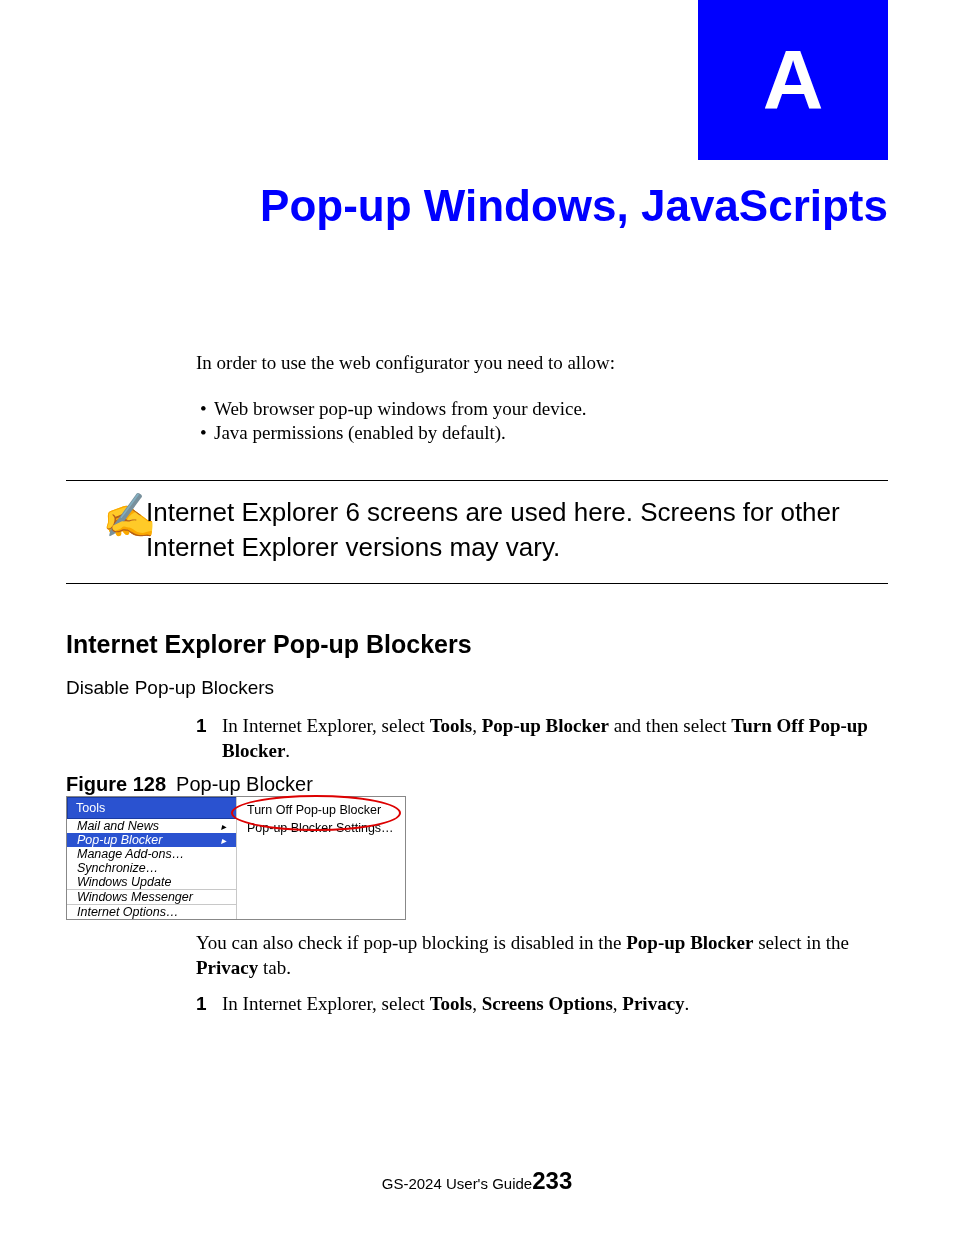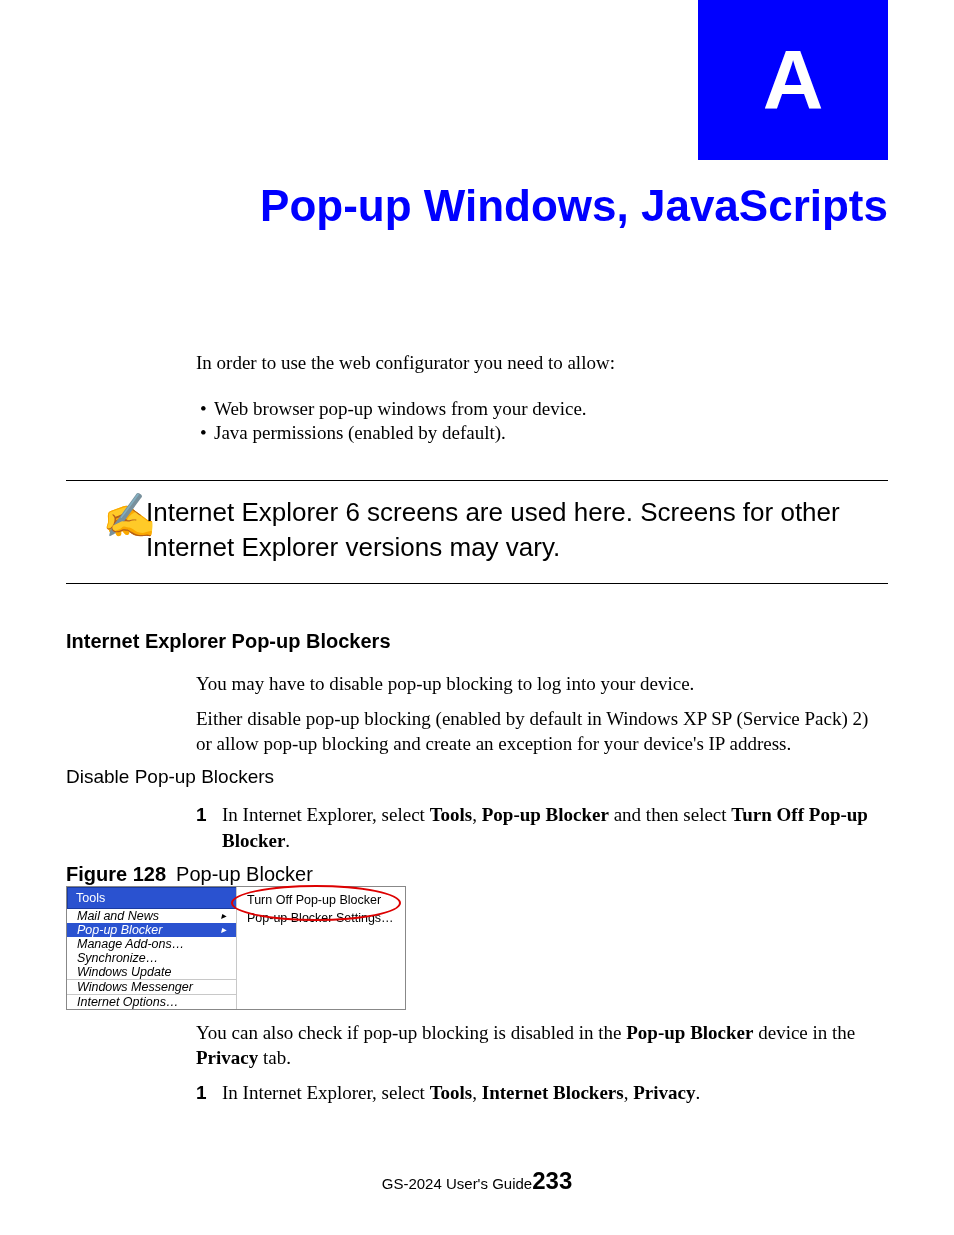--- a/index.html
+++ b/index.html
@@ -10,21 +10,21 @@
   .chapter-title { position: absolute; top: 180px; left: 66px; right: 66px; text-align: right; color: #0000ff; font-family: Liberation Sans, sans-serif; font-weight: 700; font-size: 44px; line-height: 1.2; }
   .content { position: absolute; top: 352px; left: 66px; right: 66px; }
   .body-indent { margin-left: 130px; }
   .intro { font-size: 19px; margin-bottom: 24px; }
   ul.bullets { list-style: none; padding-left: 18px; font-size: 19px; }
   ul.bullets li { margin: 2px 0; }
   ul.bullets li::before { content: "•"; display: inline-block; width: 14px; margin-left: -14px; }
   .note-block { margin-top: 36px; border-top: 1px solid #000; border-bottom: 1px solid #000; padding: 14px 0 18px 0; display: flex; align-items: flex-start; }
   .note-icon { width: 80px; font-size: 44px; font-family: "Segoe Script", "Comic Sans MS", cursive; line-height: 1; padding-left: 36px; }
   .note-text { flex: 1; font-family: Arial, Helvetica, sans-serif; font-size: 26px; line-height: 1.35; }
-  .h2 { font-family: Arial, Helvetica, sans-serif; font-weight: 700; font-size: 20px; margin-top: 46px; margin-bottom: 18px; }
+  .h2 { font-family: Arial, Helvetica, sans-serif; font-weight: 700; font-size: 25px; margin-top: 46px; margin-bottom: 18px; }
   .h3 { font-family: Arial, Helvetica, sans-serif; font-weight: 400; font-size: 19px; margin-bottom: 14px; }
   .para { font-size: 19px; line-height: 1.32; margin-bottom: 10px; }
   .ol-step { display: flex; font-size: 19px; line-height: 1.32; margin-bottom: 10px; }
   .ol-step .num { font-family: Arial, Helvetica, sans-serif; font-weight: 700; width: 26px; flex-shrink: 0; }
   .ol-step .txt { flex: 1; }
   .b { font-weight: 700; }
   .fig-caption { font-family: Arial, Helvetica, sans-serif; font-size: 20px; margin-top: 10px; }
   .fig-caption .fig-label { font-weight: 700; margin-right: 10px; }
   .figure-box { width: 340px; border: 1px solid #888; background: #fff; font-family: Tahoma, Arial, sans-serif; font-size: 12.5px; margin-bottom: 10px; }
   .menu-col { display: flex; }
@@ -64,24 +64,20 @@
       </ul>
     </div>
 
     <div class="note-block">
       <div class="note-icon">✍</div>
       <div class="note-text">Internet Explorer 6 screens are used here. Screens for other Internet Explorer versions may vary.</div>
     </div>
 
     <h2 class="h2">Internet Explorer Pop-up Blockers</h2>
 
-    <div class="body-indent">
-      <p class="para">You may have to disable pop-up blocking to log into your device.</p>
-      <p class="para">Either disable pop-up blocking (enabled by default in Windows XP SP (Service Pack) 2) or allow pop-up blocking and create an exception for your device's IP address.</p>
-    </div>
 
     <h3 class="h3">Disable Pop-up Blockers</h3>
 
     <div class="body-indent">
       <div class="ol-step">
         <div class="num">1</div>
         <div class="txt">
           <span>In Internet Explorer, select </span><span class="b">Tools</span><span>, </span><span class="b">Pop-up Blocker</span><span> and then select </span><span class="b">Turn Off Pop-up Blocker</span><span>.</span>
         </div>
       </div>
@@ -124,26 +120,26 @@
             <div class="sub-item">Turn Off Pop-up Blocker</div>
             <div class="sub-item">Pop-up Blocker Settings…</div>
             <div class="ellipse" style="left:-6px; top:-2px; width:170px; height:36px;"></div>
           </div>
         </div>
       </div>
     </div>
 
     <div class="body-indent">
       <p class="para">
-        <span>You can also check if pop-up blocking is disabled in the </span><span class="b">Pop-up Blocker</span><span> device in the </span><span class="b">Privacy</span><span> tab.</span>
+        <span>You can also check if pop-up blocking is disabled in the </span><span class="b">Pop-up Blocker</span><span> select in the </span><span class="b">Privacy</span><span> tab.</span>
       </p>
       <div class="ol-step">
         <div class="num">1</div>
         <div class="txt">
-          <span>In Internet Explorer, select </span><span class="b">Tools</span><span>, </span><span class="b">Internet Blockers</span><span>, </span><span class="b">Privacy</span><span>.</span>
+          <span>In Internet Explorer, select </span><span class="b">Tools</span><span>, </span><span class="b">Screens Options</span><span>, </span><span class="b">Privacy</span><span>.</span>
         </div>
       </div>
     </div>
 
   </div>
 
   <div class="footer">
     <div class="guide">GS-2024 User's Guide</div>
     <div class="pagenum">233</div>
   </div>

